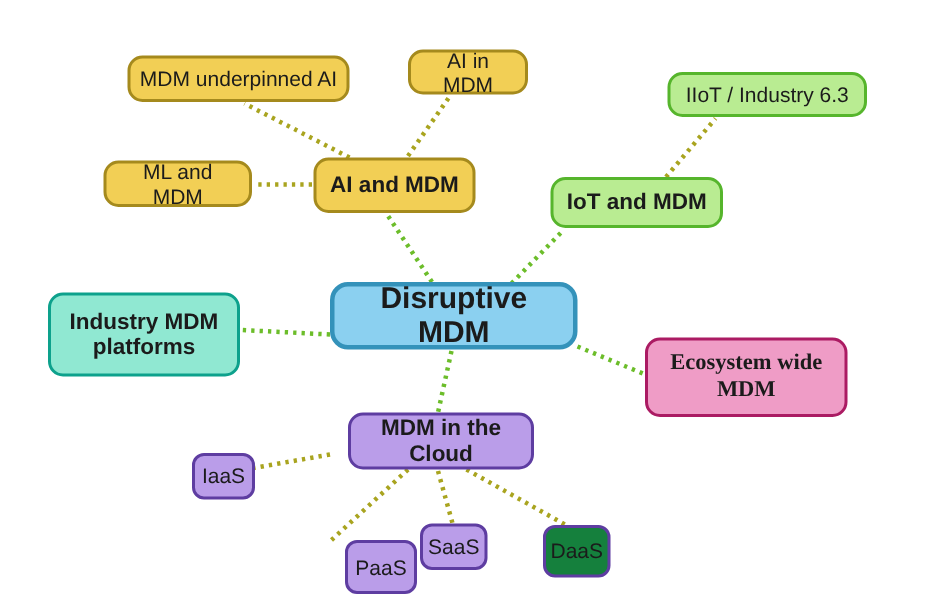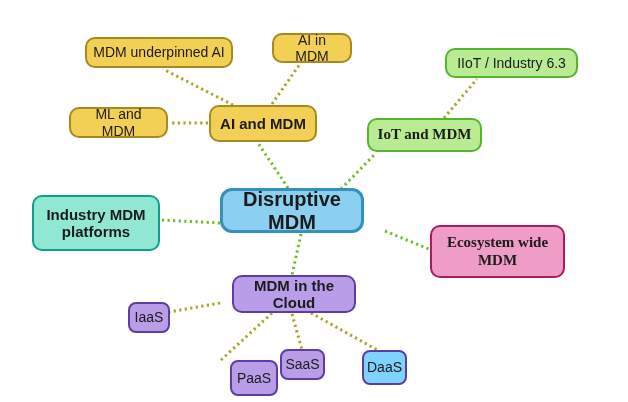--- a/index.html
+++ b/index.html
@@ -27,21 +27,21 @@
     justify-content:center;
     text-align:center;
     border-style:solid;
     border-width:2.5px;
     border-radius:10px;
     color:#1b1b1b;
     line-height:1.15;
     padding:2px 6px;
   }
   
-  .n-center{left:220px;top:188px;width:144px;height:45px;font-size:20px;font-weight:700;border-radius:12px;border-width:3px;}
+  .n-center{left:220px;top:188px;width:165px;height:45px;font-size:20px;font-weight:700;border-radius:12px;border-width:3px;}
   .n-ai{left:209px;top:105px;width:108px;height:37px;font-size:15px;font-weight:700;}
   .n-underpinned{left:85px;top:37px;width:148px;height:31px;font-size:14px;}
   .n-aiin{left:272px;top:33px;width:80px;height:30px;font-size:14px;}
   .n-ml{left:69px;top:107px;width:99px;height:31px;font-size:14px;}
   .n-iot{left:367px;top:118px;width:115px;height:34px;font-size:15px;font-weight:700;}
   .n-iiot{left:445px;top:48px;width:133px;height:30px;font-size:14px;}
   .n-extended{left:32px;top:195px;width:128px;height:56px;font-size:15px;font-weight:700;}
   .n-ecosystem{left:430px;top:225px;width:135px;height:53px;font-size:15px;font-weight:700;}
   .n-cloud{left:232px;top:275px;width:124px;height:38px;font-size:15px;font-weight:700;}
   .n-iaas{left:128px;top:302px;width:42px;height:31px;font-size:14px;border-radius:8px;}
@@ -89,21 +89,21 @@
   </div>
 
   <div class="node n-ai" style="background: rgb(242, 207, 85); border-color: rgb(165, 138, 29);">
     <span>AI and MDM</span>
   </div>
 
   <div class="node n-iiot" style="background: rgb(185, 236, 146); border-color: rgb(86, 181, 44);">
     <span>IIoT / Industry 6.3</span>
   </div>
 
-  <div class="node n-iot" style="background: rgb(185, 236, 146); border-color: rgb(86, 181, 44); font-family: Liberation Serif, serif;">
+  <div class="node n-iot" style="background: rgb(185, 236, 146); border-color: rgb(86, 181, 44);">
     <span>IoT and MDM</span>
   </div>
 
   <div class="node n-center" style="background: rgb(139, 208, 240); border-color: rgb(52, 146, 186);">
     <span>Disruptive MDM</span>
   </div>
 
   <div class="node n-extended" style="background: rgb(144, 232, 210); border-color: rgb(13, 161, 140);">
     <span>Industry MDM platforms</span>
   </div>
@@ -121,17 +121,17 @@
   </div>
 
   <div class="node n-paas" style="background: rgb(186, 157, 233); border-color: rgb(94, 61, 161); margin-left: 40px;">
     <span>PaaS</span>
   </div>
 
   <div class="node n-saas" style="background: rgb(186, 157, 233); border-color: rgb(94, 61, 161);">
     <span>SaaS</span>
   </div>
 
-  <div class="node n-daas" style="background: #7dd3fc; border-color: rgb(94, 61, 161);">
+  <div class="node n-daas" style="background: #15803d; border-color: rgb(94, 61, 161);">
     <span>DaaS</span>
   </div>
 
 </div>
 
 </body></html>

